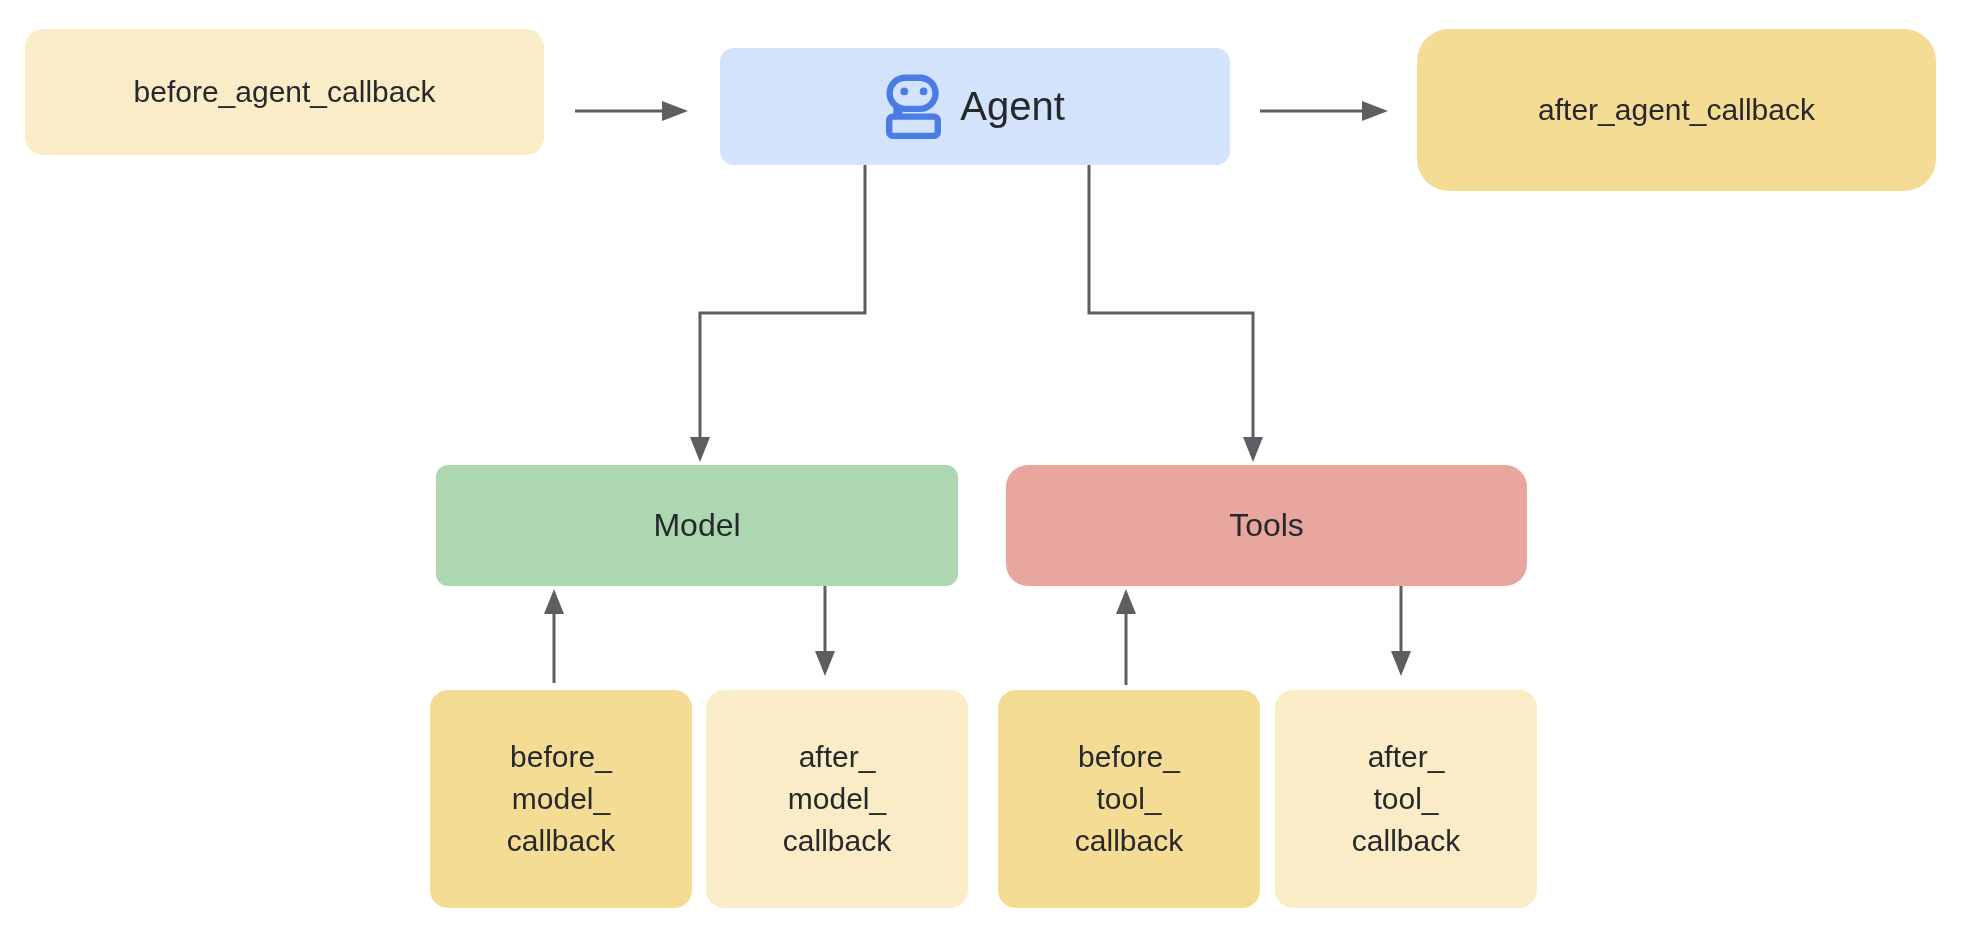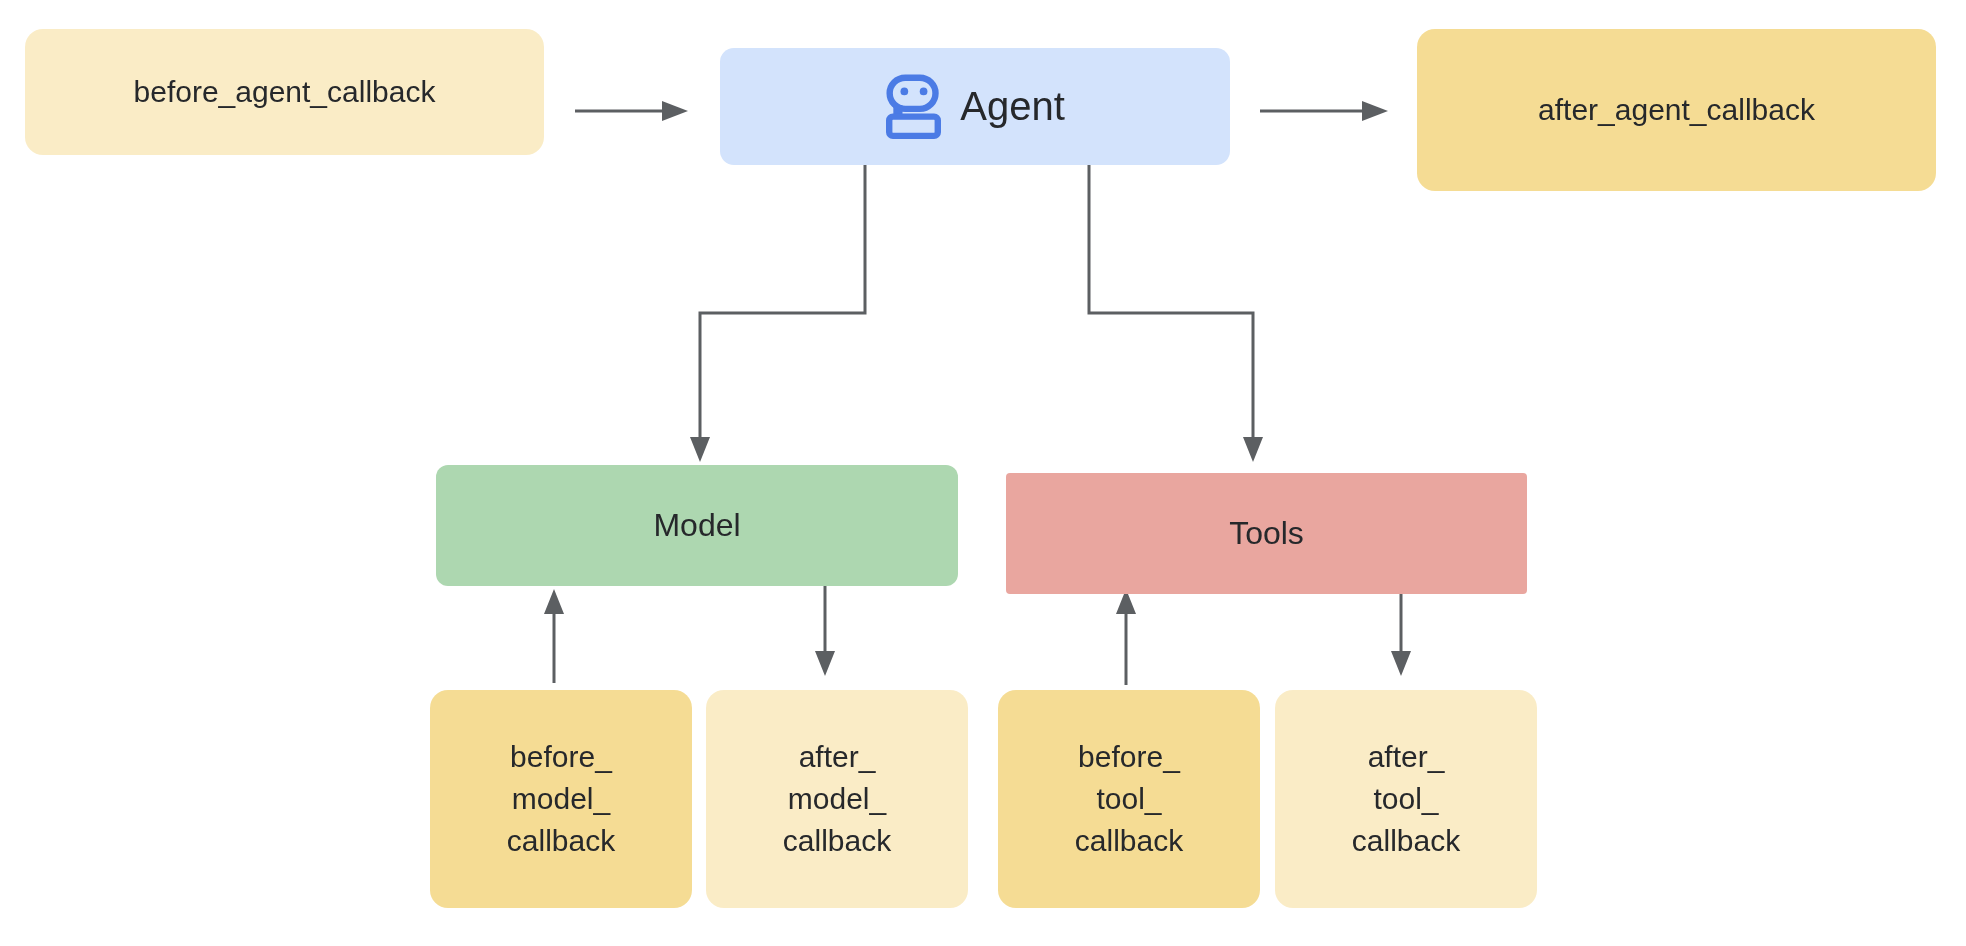--- a/index.html
+++ b/index.html
@@ -43,26 +43,26 @@
     text-align: center;
   }
   .multiline .label {
     white-space: pre-line;
     line-height: 1.4;
   }
   .box-cream  { background: var(--cream, #faecc6); }
   .box-gold   { background: var(--gold, #f5dc94); }
   .box-blue   { background: var(--blue-bg, #d3e3fc); border-radius: 14px; }
   .box-green  { background: var(--green, #add7b0); border-radius: 12px; }
-  .box-salmon { background: var(--salmon, #e9a69f); border-radius: 4px; margin-top: 8px; }
+  .box-salmon { background: var(--salmon, #e9a69f); border-radius: 22px; }
 
   
   #n-before-agent { left: 25px;   top: 29px;  width: 519px; height: 126px; }
   #n-agent        { left: 720px;  top: 48px;  width: 510px; height: 117px; font-size: 40px; }
-  #n-after-agent  { left: 1417px; top: 29px;  width: 519px; height: 162px; }
+  #n-after-agent  { left: 1417px; top: 29px;  width: 519px; height: 162px; border-radius: 32px; }
   
   #n-model        { left: 436px;  top: 465px; width: 522px; height: 121px; font-size: 32px; }
   #n-tools        { left: 1006px; top: 465px; width: 521px; height: 121px; font-size: 32px; }
   
   #n-before-model { left: 430px;  top: 690px; width: 262px; height: 218px; }
   #n-after-model  { left: 706px;  top: 690px; width: 262px; height: 218px; }
   #n-before-tool  { left: 998px;  top: 690px; width: 262px; height: 218px; }
   #n-after-tool   { left: 1275px; top: 690px; width: 262px; height: 218px; }
 
   .robot {

